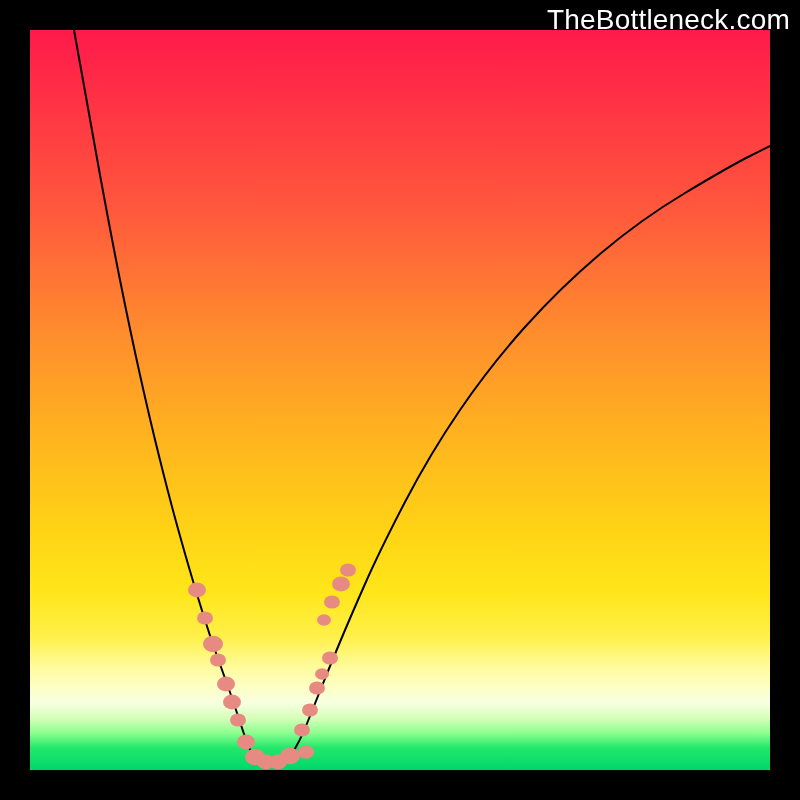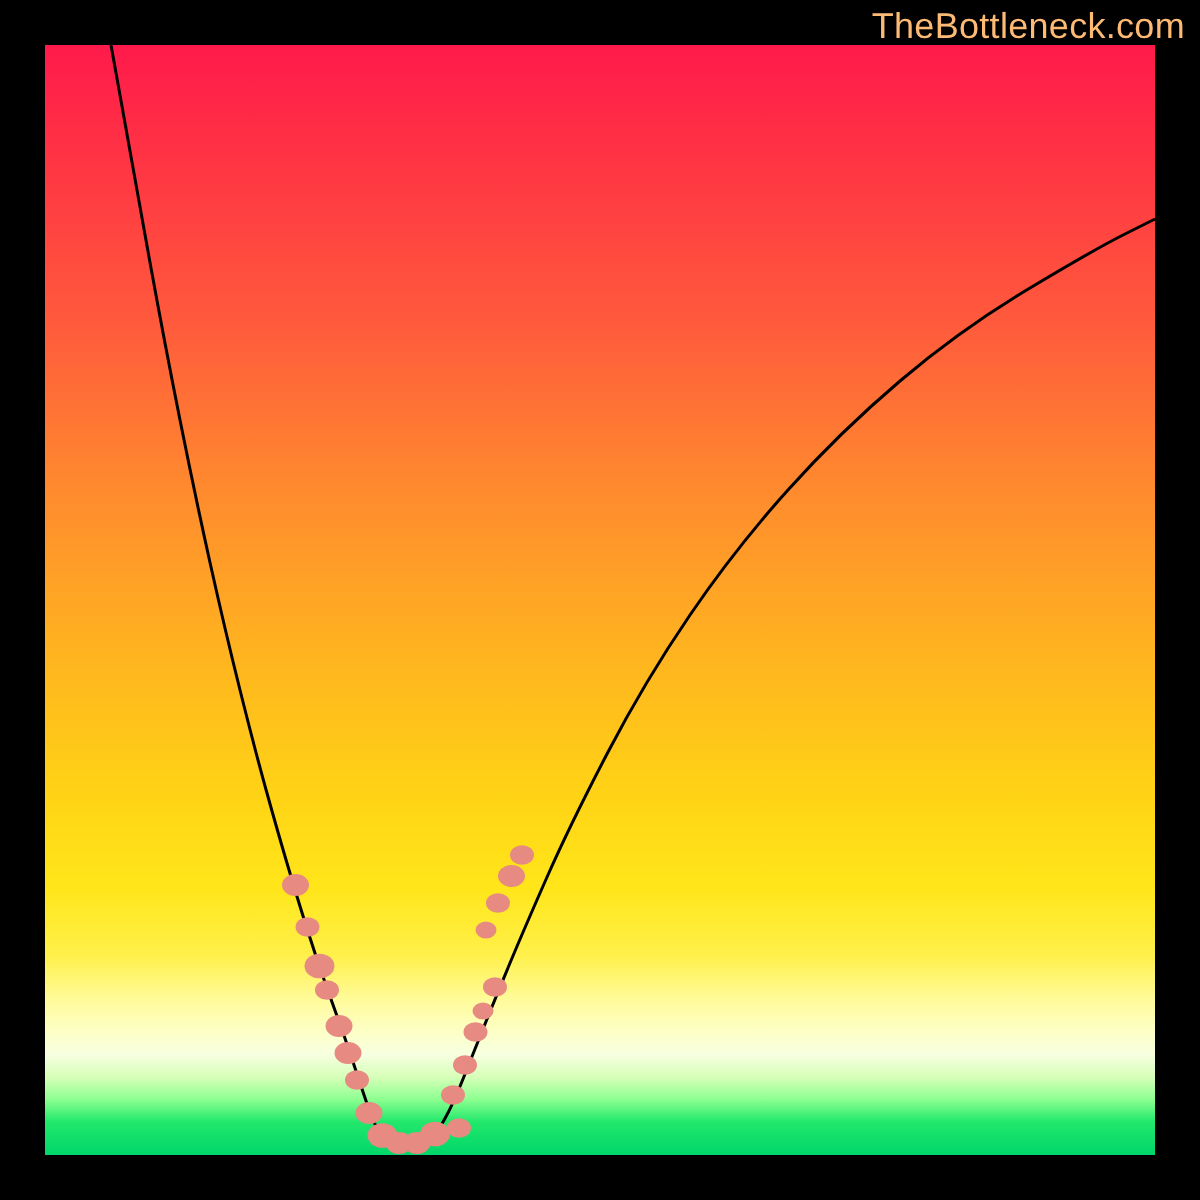--- a/index.html
+++ b/index.html
@@ -42,22 +42,22 @@
       #d6ffb8 93%,
       #8cff90 95%,
       #22e86b 97%,
       #00d66a 100%
     );
   }
   .watermark {
     position: absolute;
     top: 4px;
     right: 10px;
-    color: #fdba74;
-    font-size: 24px;
+    color: #ffffff;
+    font-size: 28px;
     font-weight: 500;
     letter-spacing: 0.2px;
     user-select: none;
   }
   svg.curve {
     position: absolute;
     left: 0;
     top: 0;
     width: 740px;
     height: 740px;

